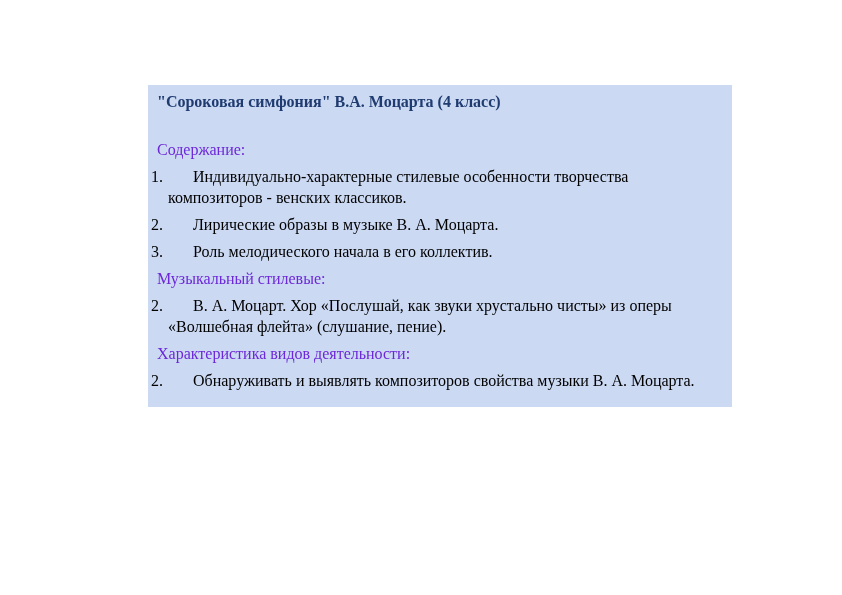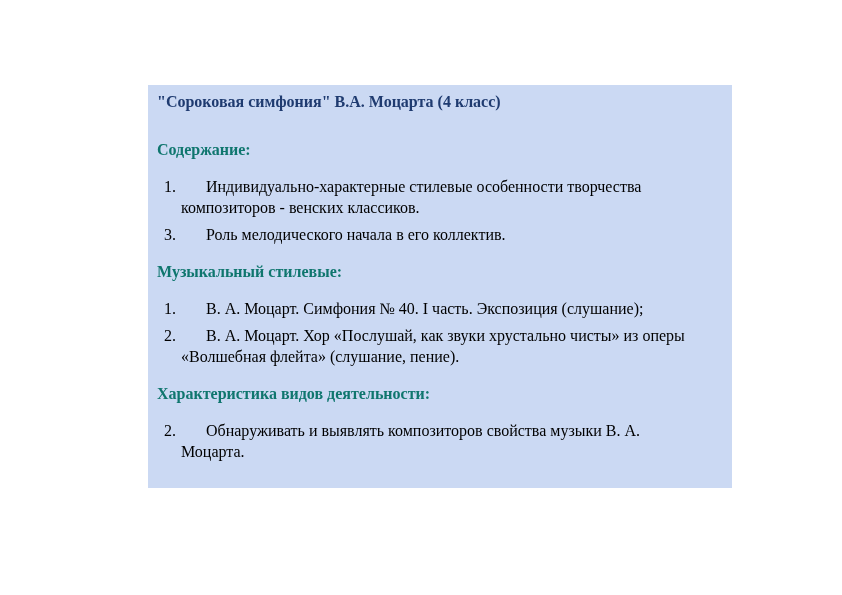--- a/index.html
+++ b/index.html
@@ -34,25 +34,25 @@
   .title {
     margin: 0 0 0 9px;
     font-weight: bold;
     color: #1f3b70;
   }
   .spacer-line {
     height: 22px;
   }
   .section-heading {
     margin: 5px 0 5px 9px;
-    font-weight: bold;
-    color: #0f766e;
+    font-weight: normal;
+    color: #6d28d9;
   }
   .list {
-    margin: 16px;
+    margin: 3px;
     padding: 0;
   }
   .list-item {
     margin: 6px 0 6px 17px;
     padding: 0;
   }
   .list-item .num {
     display: inline-block;
     width: 42px;
     margin-left: -17px;
@@ -64,26 +64,26 @@
 <div class="page">
   <div class="content-block">
 
     <p class="title">"Сороковая симфония" В.А. Моцарта (4 класс)</p>
 
     <div class="spacer-line"></div>
 
     <p class="section-heading">Содержание:</p>
     <div class="list">
       <p class="list-item"><span class="num">1.</span><span class="txt">Индивидуально-характерные стилевые особенности творчества композиторов - венских классиков.</span></p>
+      <p class="list-item"><span class="num">2.</span><span class="txt">Лирические образы в музыке В. А. Моцарта.</span></p>
       <p class="list-item"><span class="num">3.</span><span class="txt">Роль мелодического начала в его коллектив.</span></p>
     </div>
 
     <p class="section-heading">Музыкальный стилевые:</p>
     <div class="list">
-      <p class="list-item"><span class="num">1.</span><span class="txt">В. А. Моцарт. Симфония № 40. I часть. Экспозиция (слушание);</span></p>
       <p class="list-item"><span class="num">2.</span><span class="txt">В. А. Моцарт. Хор «Послушай, как звуки хрустально чисты» из оперы «Волшебная флейта» (слушание, пение).</span></p>
     </div>
 
     <p class="section-heading">Характеристика видов деятельности:</p>
     <div class="list">
       <p class="list-item"><span class="num">2.</span><span class="txt">Обнаруживать и выявлять композиторов свойства музыки В. А. Моцарта.</span></p>
     </div>
 
   </div>
 </div>

